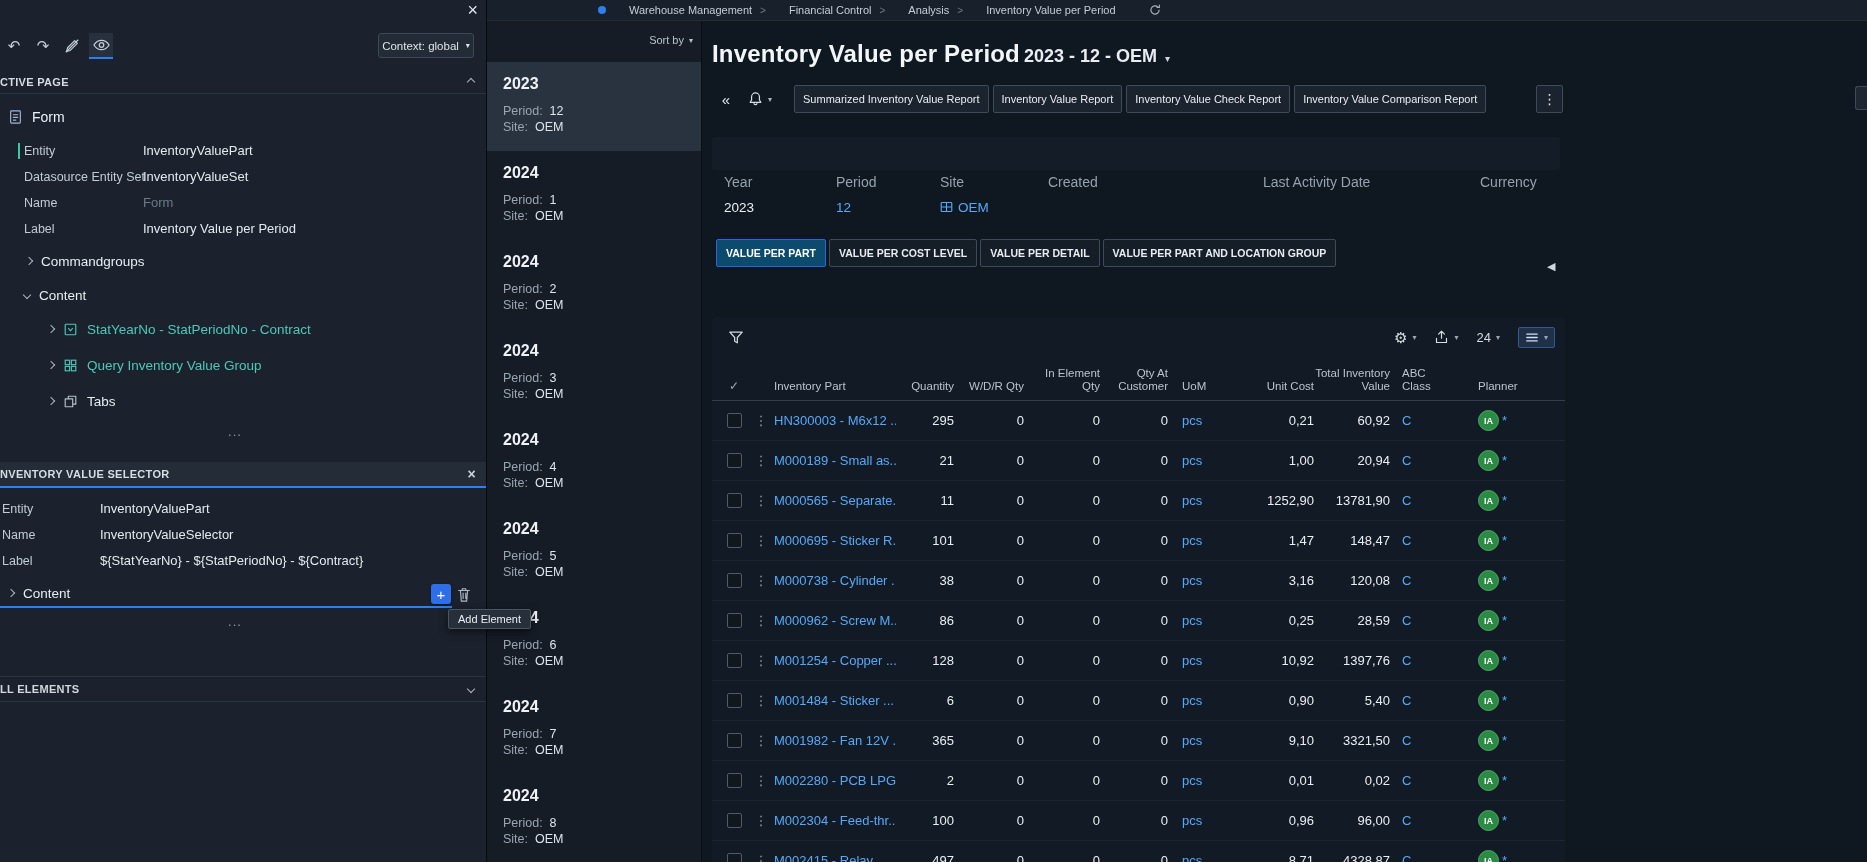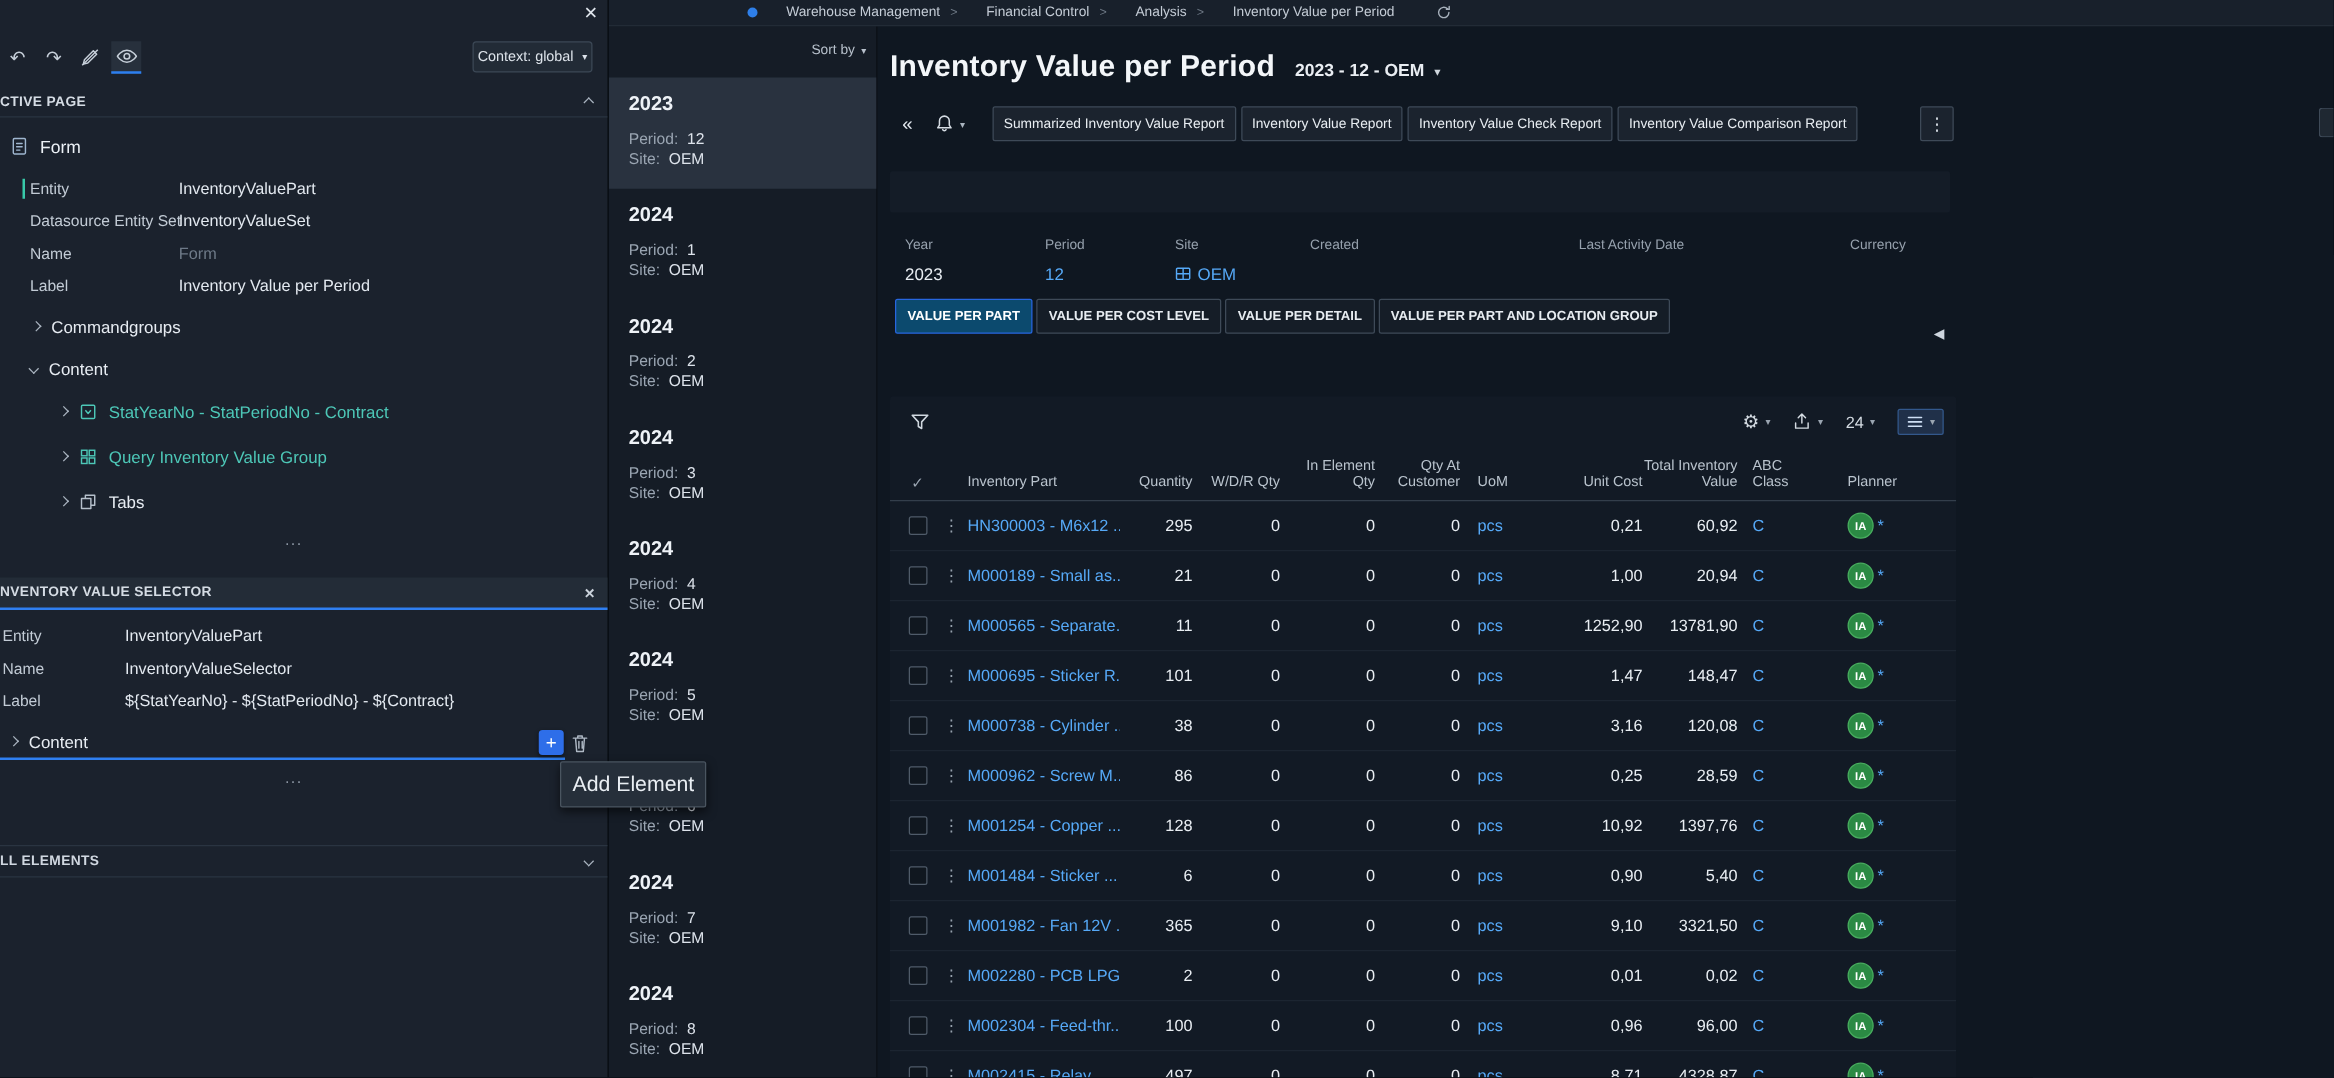--- a/index.html
+++ b/index.html
@@ -17,40 +17,40 @@
     font-size:11px; color:#c4ccd6; }
   .bc-dot { width:8px; height:8px; border-radius:50%; background:#2e7fe9; flex:0 0 auto; }
   .crumb { display:flex; align-items:center; gap:8px; white-space:nowrap; }
   .crumb .sep { color:#6f7a87; font-size:10px; }
   .bc-refresh { color:#a7b1bc; margin-left:2px; }
 
   
   .main { position:absolute; left:702px; top:0; right:0; height:862px; background:#0f1721; z-index:1; }
   .page-title-row { position:absolute; top:40px; left:10px; display:flex; align-items:baseline; }
   .page-title { font-size:24px; font-weight:700; color:#f3f6f9; letter-spacing:.2px; }
-  .record-label { margin-left:16px; font-size:14px; font-weight:700; color:#e9edf2; }
+  .record-label { margin-left:4px; font-size:18px; font-weight:700; color:#e9edf2; }
   .title-caret { margin-left:8px; font-size:10px; color:#cfd6dd; }
 
   .action-bar { position:absolute; top:84px; left:10px; right:0; height:30px; display:flex; align-items:center; }
   .ab-back { width:28px; text-align:center; font-size:15px; color:#e3e9ef; }
   .ab-bell { display:flex; align-items:center; gap:5px; margin:0 22px 0 8px; color:#d6dde4; }
   .ab-bell .sm-caret { font-size:8px; color:#aab4bf; }
   .ab-btn { height:28px; padding:0 8px; border:1px solid #3e4a58; background:#1b232e; color:#e8edf2;
     font-size:11px; display:flex; align-items:center; margin-right:4px; border-radius:2px; white-space:nowrap; }
   .ab-kebab { position:absolute; left:824px; top:1px; width:27px; height:28px; border:1px solid #3e4a58;
     background:#1b232e; border-radius:2px; display:flex; align-items:center; justify-content:center;
     color:#dbe2e9; font-size:14px; }
   .edge-sliver { position:absolute; right:0; top:86px; width:12px; height:24px; border:1px solid #3e4a58;
     border-right:none; background:#1f2832; border-radius:3px 0 0 3px; }
 
   .band { position:absolute; top:137px; left:10px; width:848px; height:33px; background:#141c27; border-radius:2px; }
 
   .fields { position:absolute; top:174px; left:0; height:50px; width:100%; }
   .field { position:absolute; top:0; }
-  .f-lbl { font-size:11px; color:#96a1ad; margin-bottom:9px; white-space:nowrap;margin-top:16px; }
+  .f-lbl { font-size:14px; color:#96a1ad; margin-bottom:9px; white-space:nowrap; }
   .f-val { font-size:13.5px; color:#e9eef3; min-height:16px; display:flex; align-items:center; }
   .f-val.link { color:#56a9f7; }
   .site-icon { margin-right:5px; color:#56a9f7; }
 
   .tabs-row { position:absolute; left:14px; display:flex; gap:3px; }
   #tabs1 { top:239px; } #tabs2 { top:271px; }
   .tab { height:28px; padding:0 9px; display:flex; align-items:center; font-size:10.5px; font-weight:700;
     color:#e7ecf1; background:#151d27; border:1px solid #3e4a58; border-radius:2px; white-space:nowrap; }
   .tab.selected { background:#0c4a6e; border-color:#2766df; color:#fff; }
   .collapse-btn { position:absolute; left:845px; top:260px; color:#cdd5de; font-size:11px; }
@@ -148,22 +148,22 @@
   .add-btn { position:absolute; left:431px; top:584px; width:20px; height:20px; background:#2e6ee9;
     border-radius:3px; color:#fff; font-size:15px; display:flex; align-items:center; justify-content:center;
     z-index:2; box-shadow:0 1px 3px rgba(0,0,0,.4); }
   .trash-btn { position:absolute; left:456px; top:586px; color:#aeb8c4; }
 
   .dz-bottom { position:absolute; left:0; width:100%; height:26px; display:flex; align-items:center;
     font-size:11px; font-weight:700; letter-spacing:.3px; color:#d0d7e0; border-top:1px solid #2a3441; }
   #all-pages { top:650px; }
   #all-elements { top:676px; border-bottom:1px solid #2a3441; }
 
-  .tooltip { position:absolute; left:448px; top:609px; height:37px; padding:0 9px; background:#262f3a;
-    border:1px solid #4a5560; color:#e9eef3; font-size:17px; display:flex; align-items:center;
+  .tooltip { position:absolute; left:448px; top:609px; height:20px; padding:0 9px; background:#262f3a;
+    border:1px solid #4a5560; color:#e9eef3; font-size:11px; display:flex; align-items:center;
     z-index:60; box-shadow:0 3px 8px rgba(0,0,0,.55); border-radius:2px; white-space:nowrap; }
 </style>
 </head>
 <body>
 
 <div class="screen">
 
   <div class="main">
 
     <div class="page-title-row">

